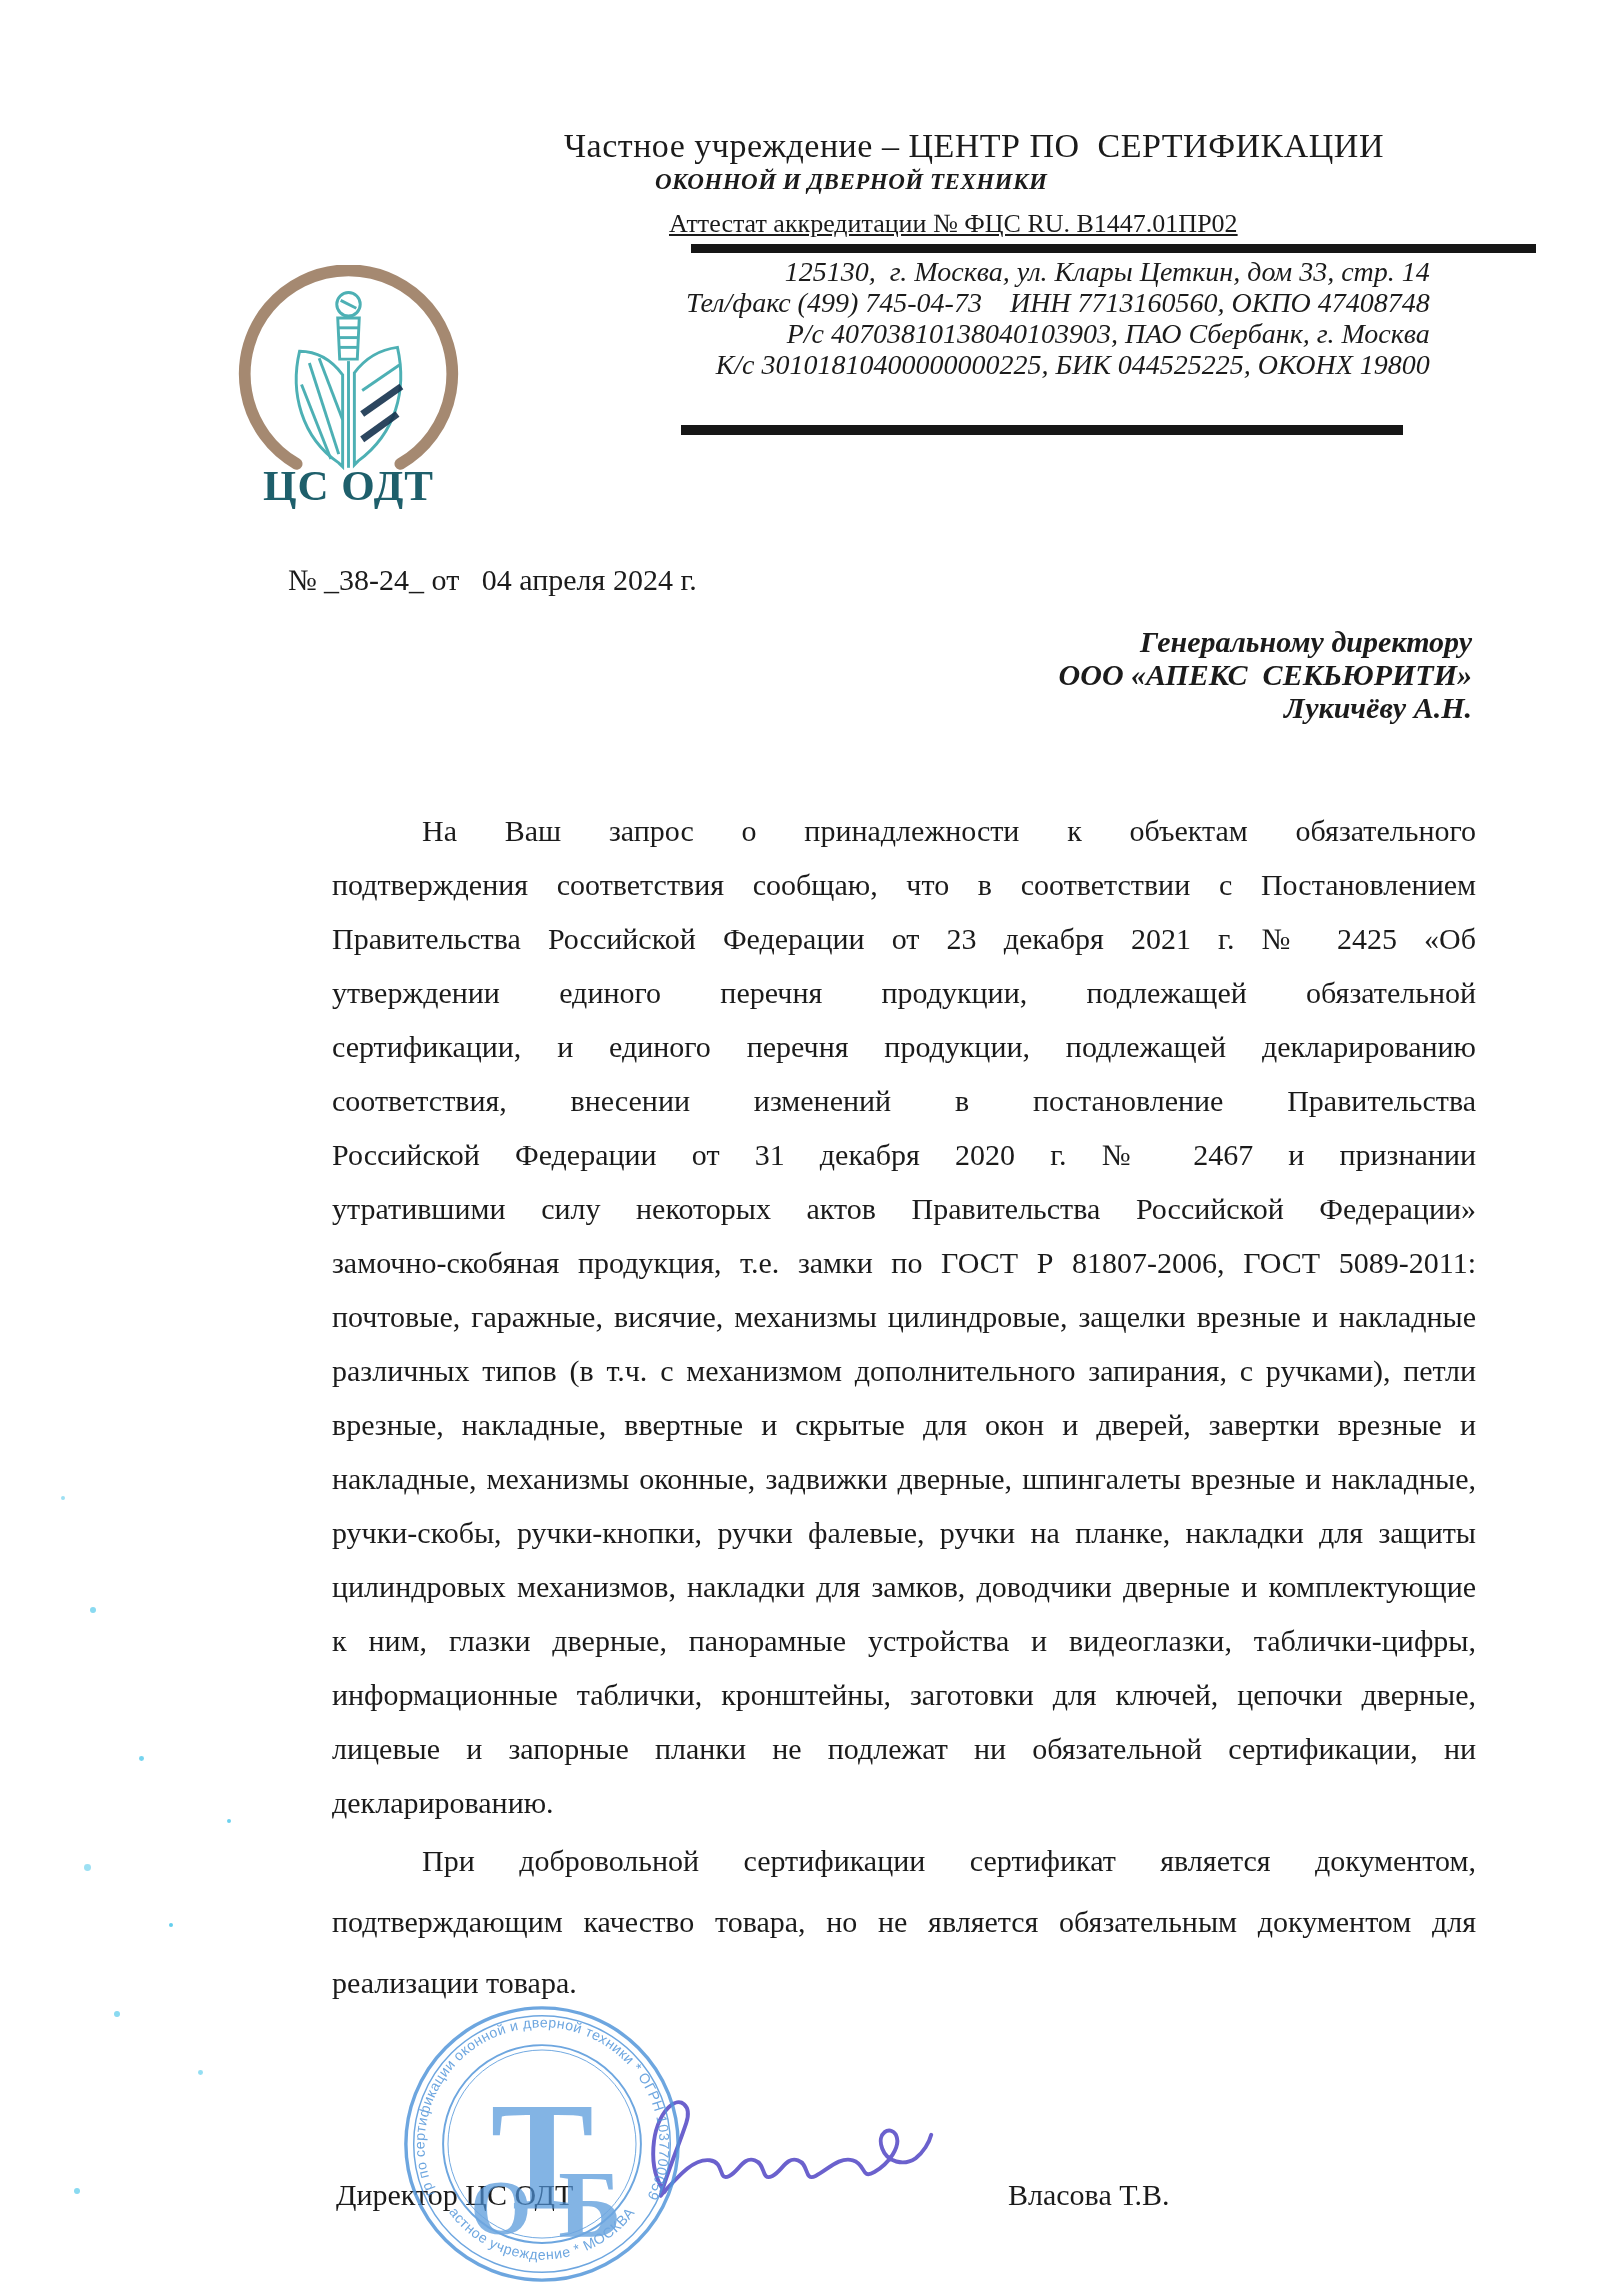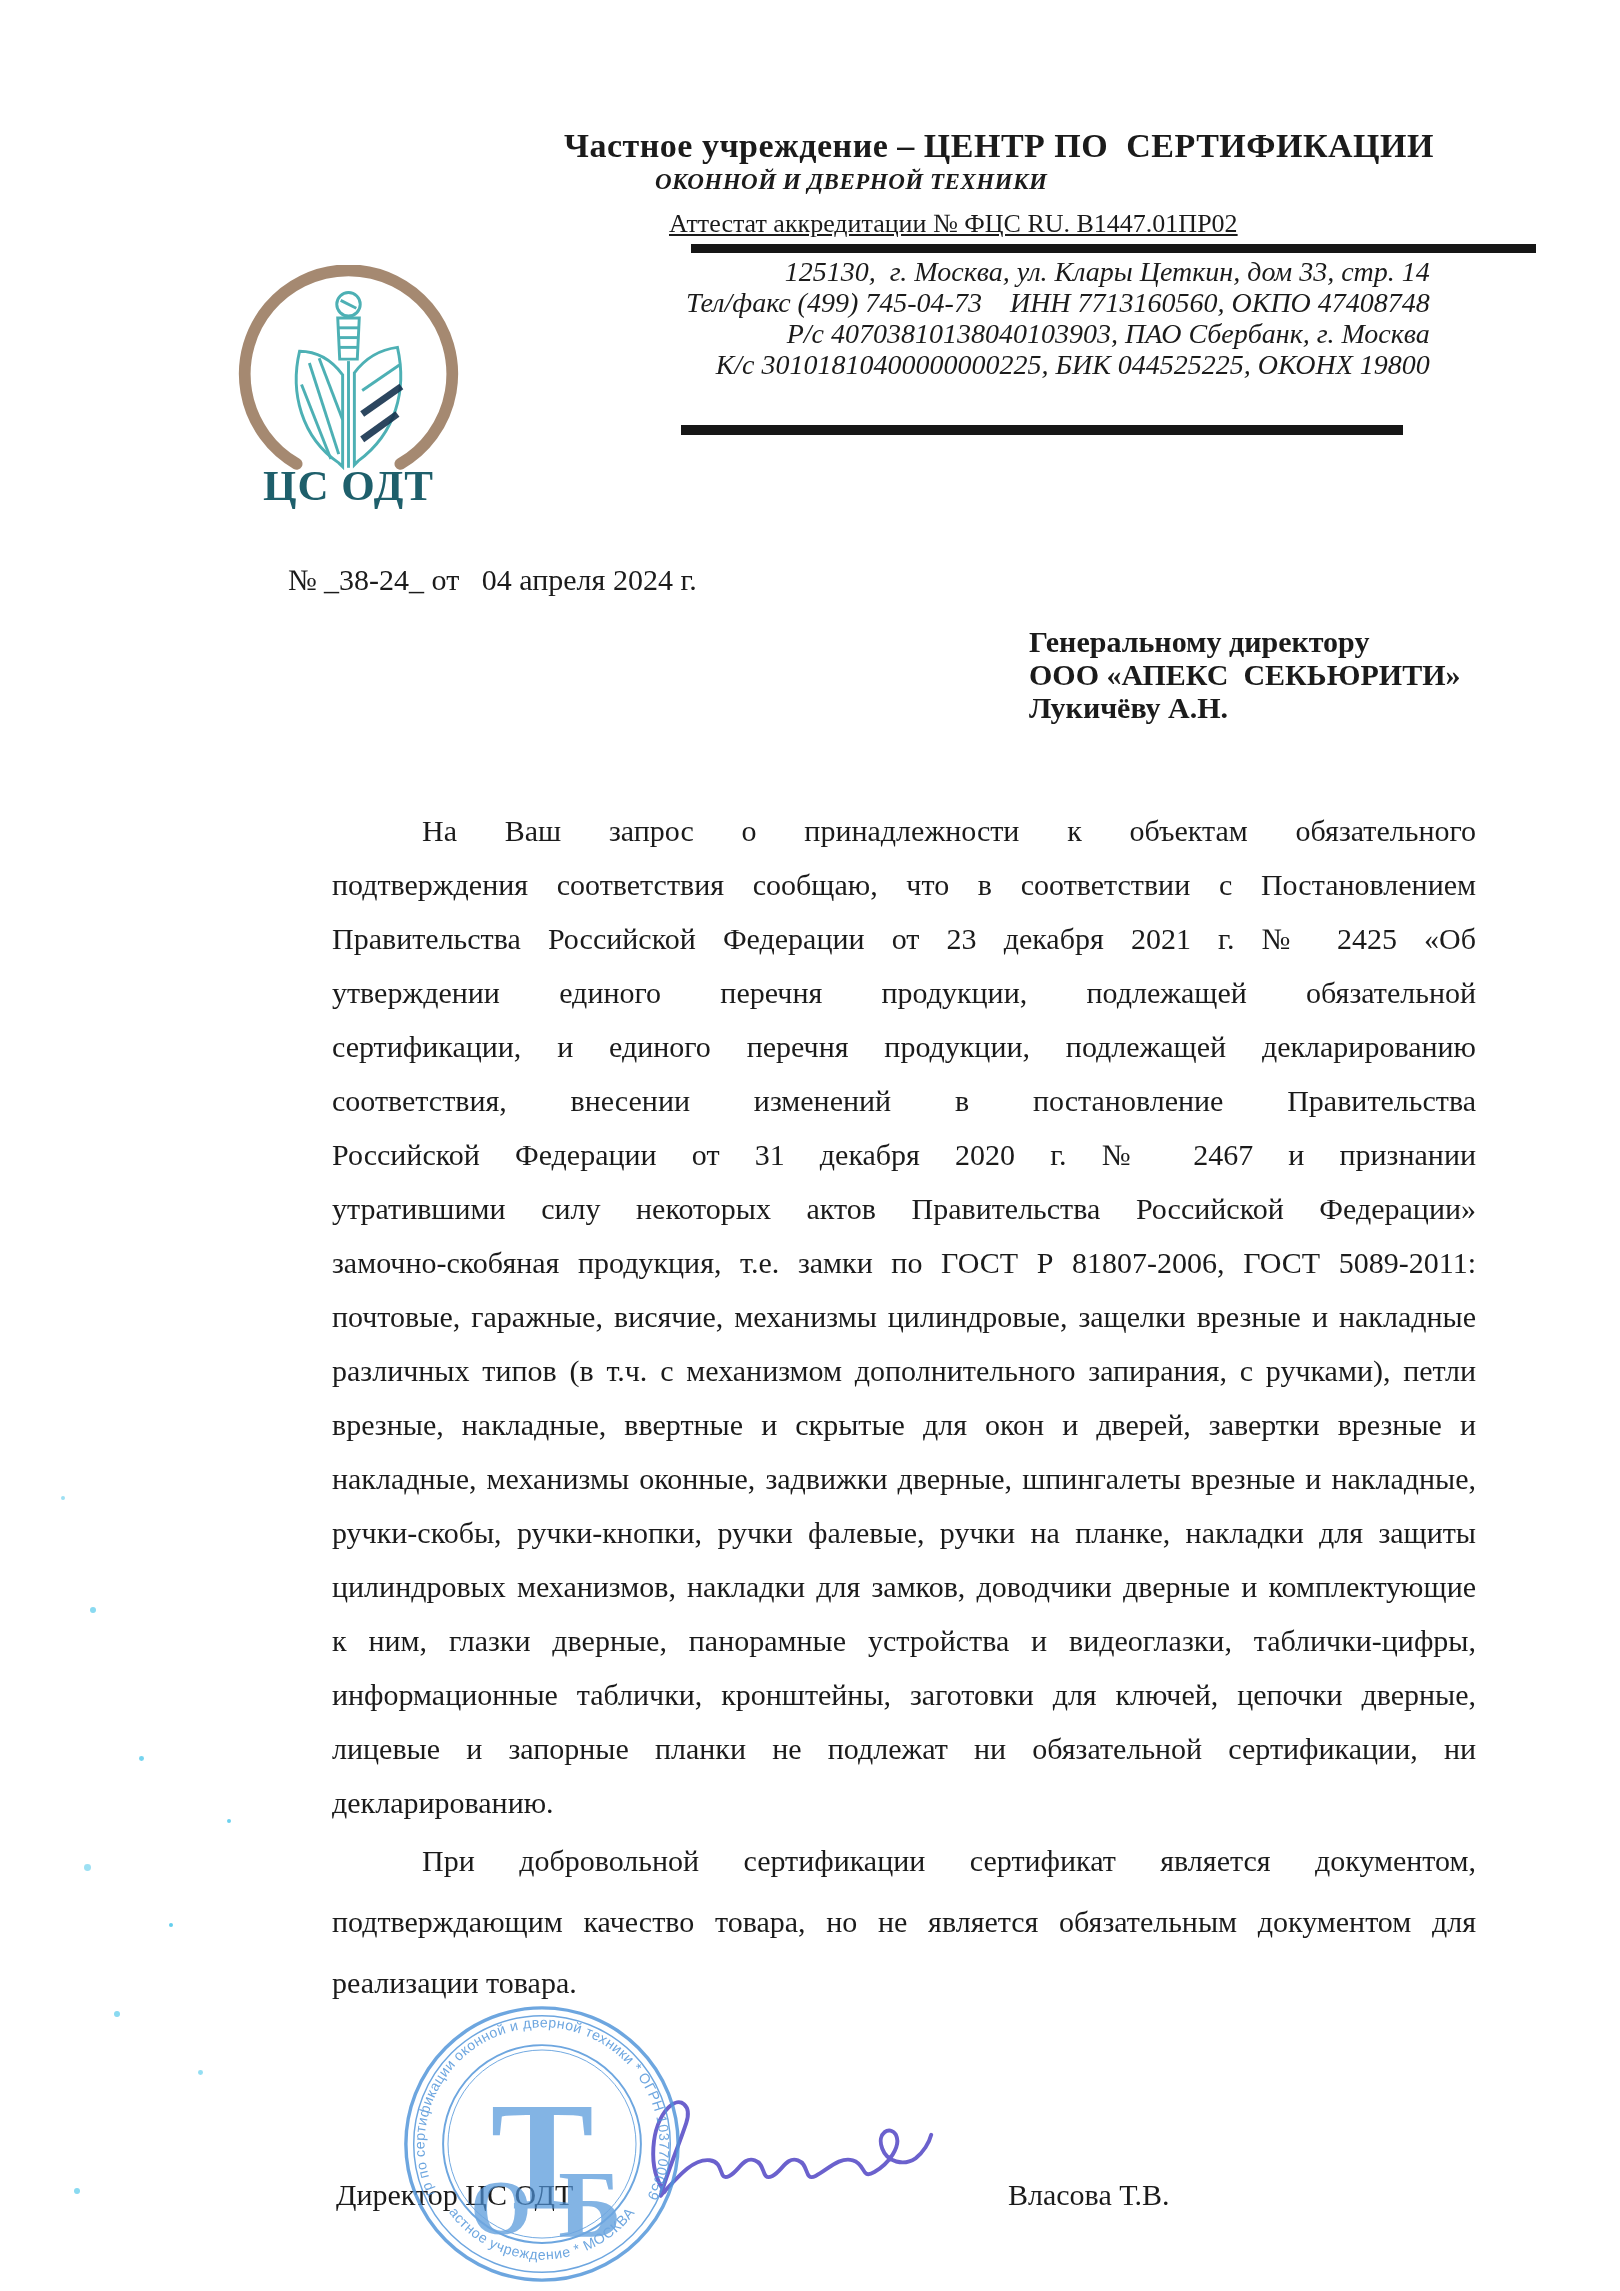--- a/index.html
+++ b/index.html
@@ -2,29 +2,29 @@
 <html><head>
 <meta charset="utf-8">
 <style>
   html,body{margin:0;padding:0;background:#e8e8e8;}
   .page{
     position:relative;width:1620px;height:2292px;background:#ffffff;
     font-family:"Liberation Serif","DejaVu Serif",serif;color:#1b1b1b;
     overflow:hidden;margin:0 auto;
   }
   .abs{position:absolute;}
-  .org1{left:564px;top:127px;font-size:34px;font-weight:bold;white-space:pre;letter-spacing:0.5px;}
+  .org1{left:564px;top:127px;font-size:34px;font-weight:normal;white-space:pre;letter-spacing:0.5px;}
   .org2{left:655px;top:169px;font-size:23px;font-weight:bold;white-space:pre;letter-spacing:0.5px;font-style:italic;}
   .accred{left:669px;top:209px;font-size:26px;text-decoration:underline;white-space:pre;}
   .bar1{left:691px;top:244px;width:845px;height:8.8px;background:#161616;}
   .bar2{left:681px;top:425px;width:722px;height:9.8px;background:#161616;}
   .addr{left:686px;top:256px;font-size:28px;font-style:italic;line-height:31px;white-space:pre;text-align:right;}
   .refline{left:248px;top:563px;font-size:30px;white-space:pre;margin-left:40px;}
-  .recipient{left:1029px;top:625px;width:443px;text-align:left;font-weight:bold;
-             font-size:30px;line-height:33px;}
+  .recipient{left:1029px;top:625px;width:443px;text-align:right;font-weight:bold;
+             font-size:30px;line-height:33px;font-style:italic;}
   .recipient div{white-space:pre;}
   .body-block{left:332px;top:804px;width:1144px;font-size:30px;}
   .para1{line-height:54px;}
   .para2{line-height:61px;}
   .bline{text-align:justify;text-align-last:justify;text-justify:inter-word;}
   .bline.first{text-indent:90px;}
   .bline.last{text-align-last:left;}
   .sig-label{left:336px;top:2178px;font-size:30px;white-space:pre;}
   .sig-name{left:1008px;top:2178px;font-size:30px;white-space:pre;}
   .logo-svg{left:233px;top:265px;}

